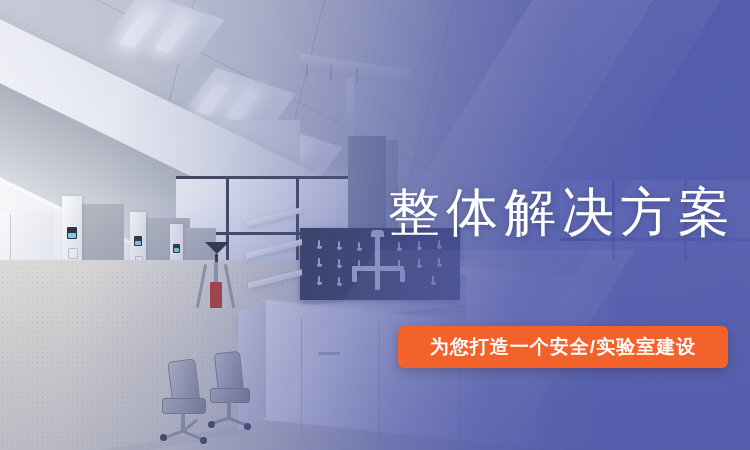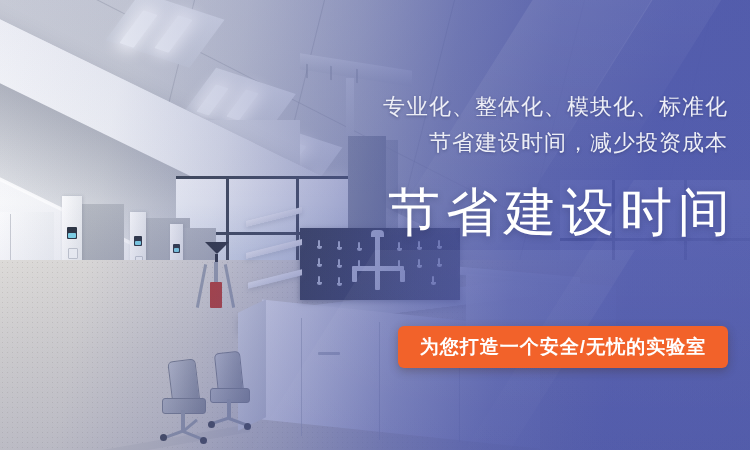--- a/index.html
+++ b/index.html
@@ -358,23 +358,21 @@
   <div class="tint"></div>
   <div class="tint2"></div>
   <div class="streaks">
     <i style="left:470px;top:-60px;width:120px;height:320px;"></i>
     <i style="left:620px;top:-80px;width:70px;height:260px;opacity:.7;"></i>
     <i style="left:300px;top:250px;width:260px;height:240px;opacity:.45;"></i>
     <i style="left:540px;top:180px;width:300px;height:300px;opacity:.35;"></i>
   </div>
 
   <div class="copy">
-    <div class="sub l1">专业化、整体化、模块化、标准化</div>
-    <div class="sub l2">节省建设时间，减少投资成本</div>
   </div>
 
-  <div class="title-light">节省建设时间</div>
+  <div class="title-light">整体解决方案</div>
 
   <div class="cta">
-    <span>为您打造一个安全/无忧的实验室</span>
+    <span>为您打造一个安全/实验室建设</span>
   </div>
 
 </div>
 
 </body></html>

